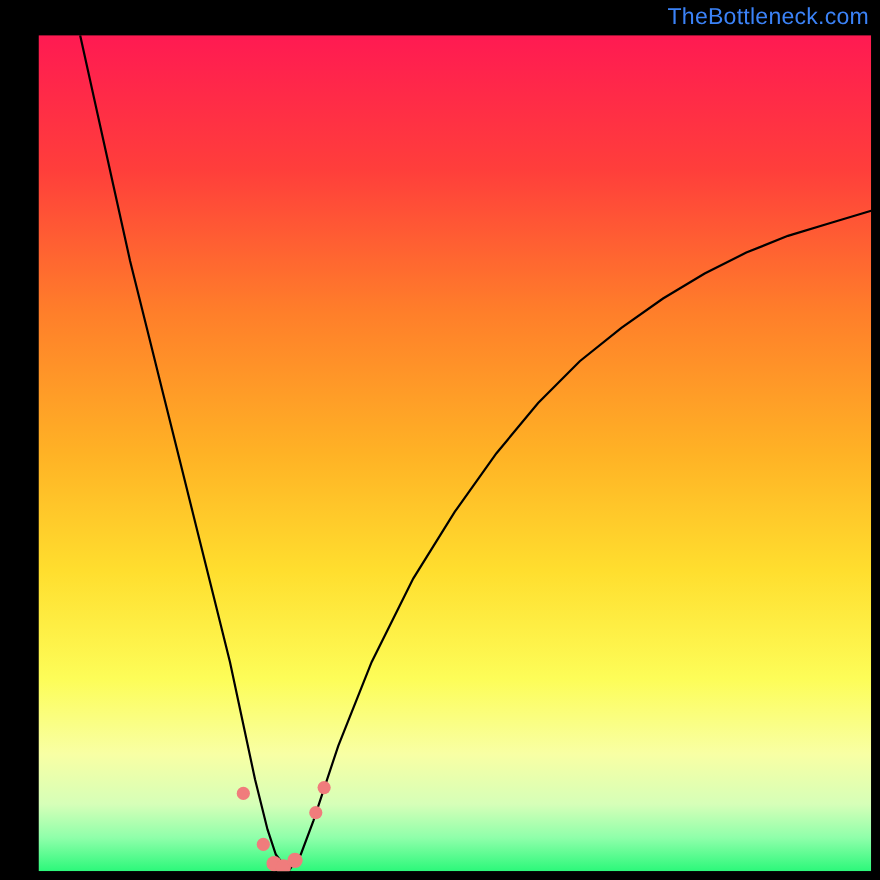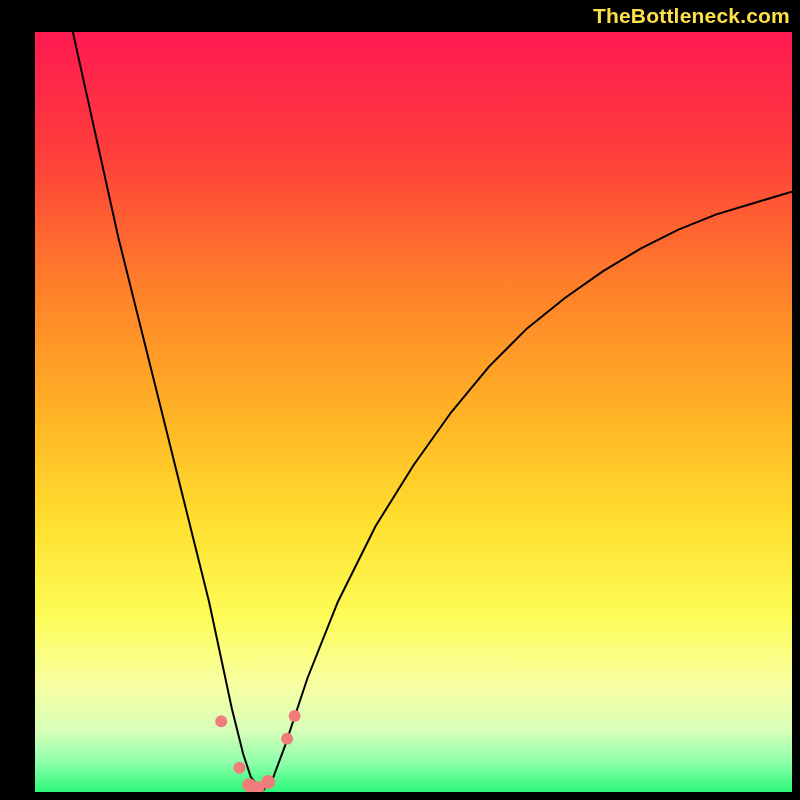--- a/index.html
+++ b/index.html
@@ -14,23 +14,23 @@
   .outer {
     position: relative;
     width: 800px;
     height: 800px;
     background: #000;
   }
   .watermark {
     position: absolute;
     top: 4px;
     right: 10px;
-    color: #fde047;
+    color: #3b82f6;
     font-size: 21px;
-    font-weight: 700;
+    font-weight: 400;
     letter-spacing: 0.2px;
     z-index: 10;
   }
   .plot-frame {
     position: absolute;
     left: 35px;
     top: 32px;
     width: 757px;
     height: 760px;
     background: #000;

